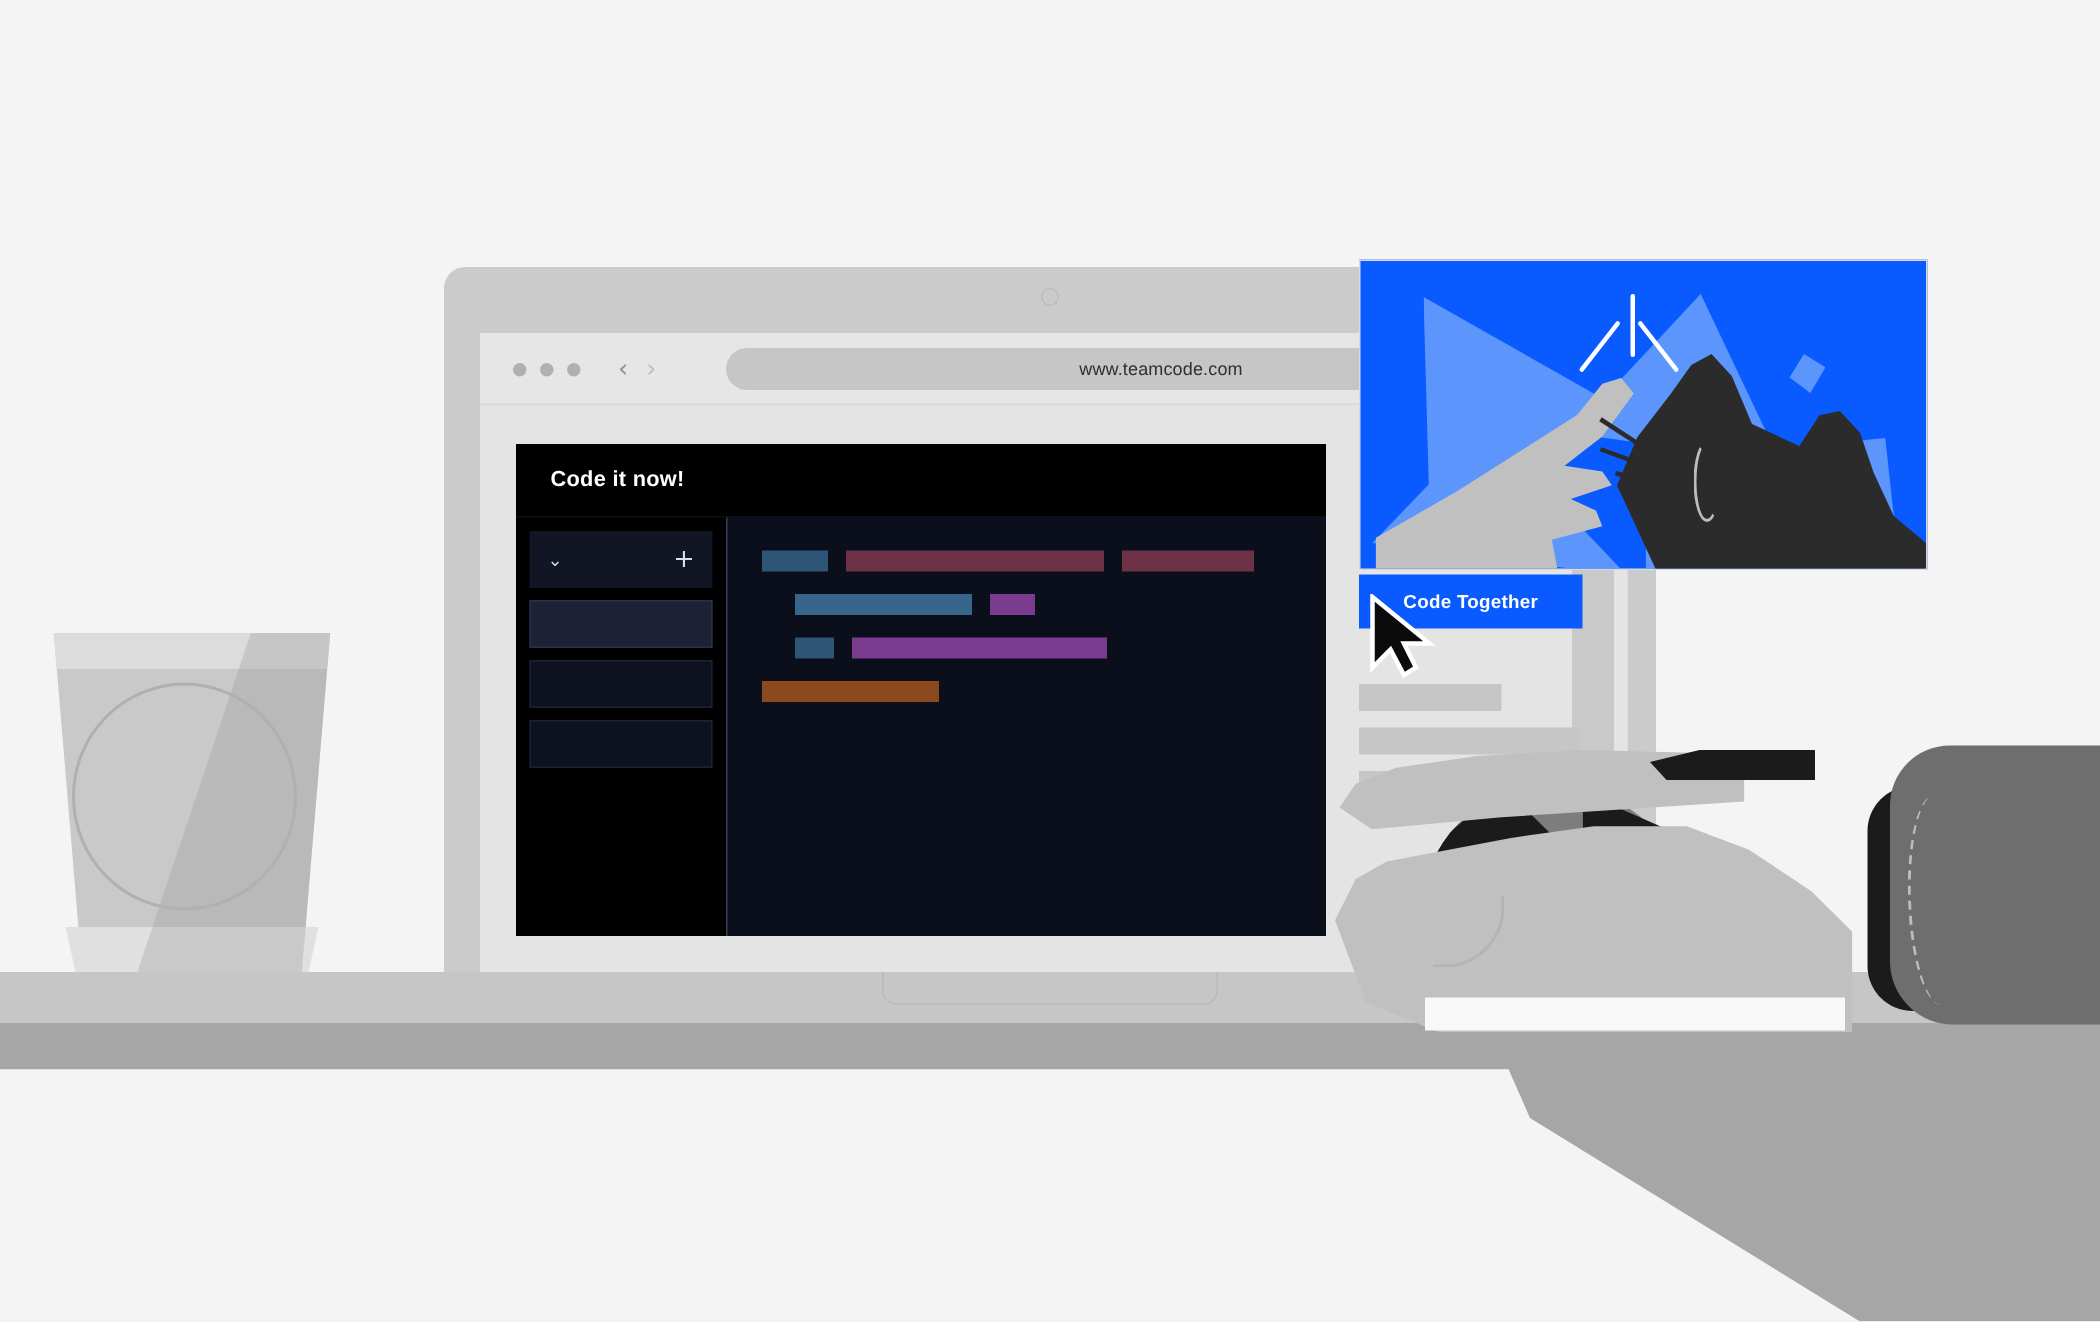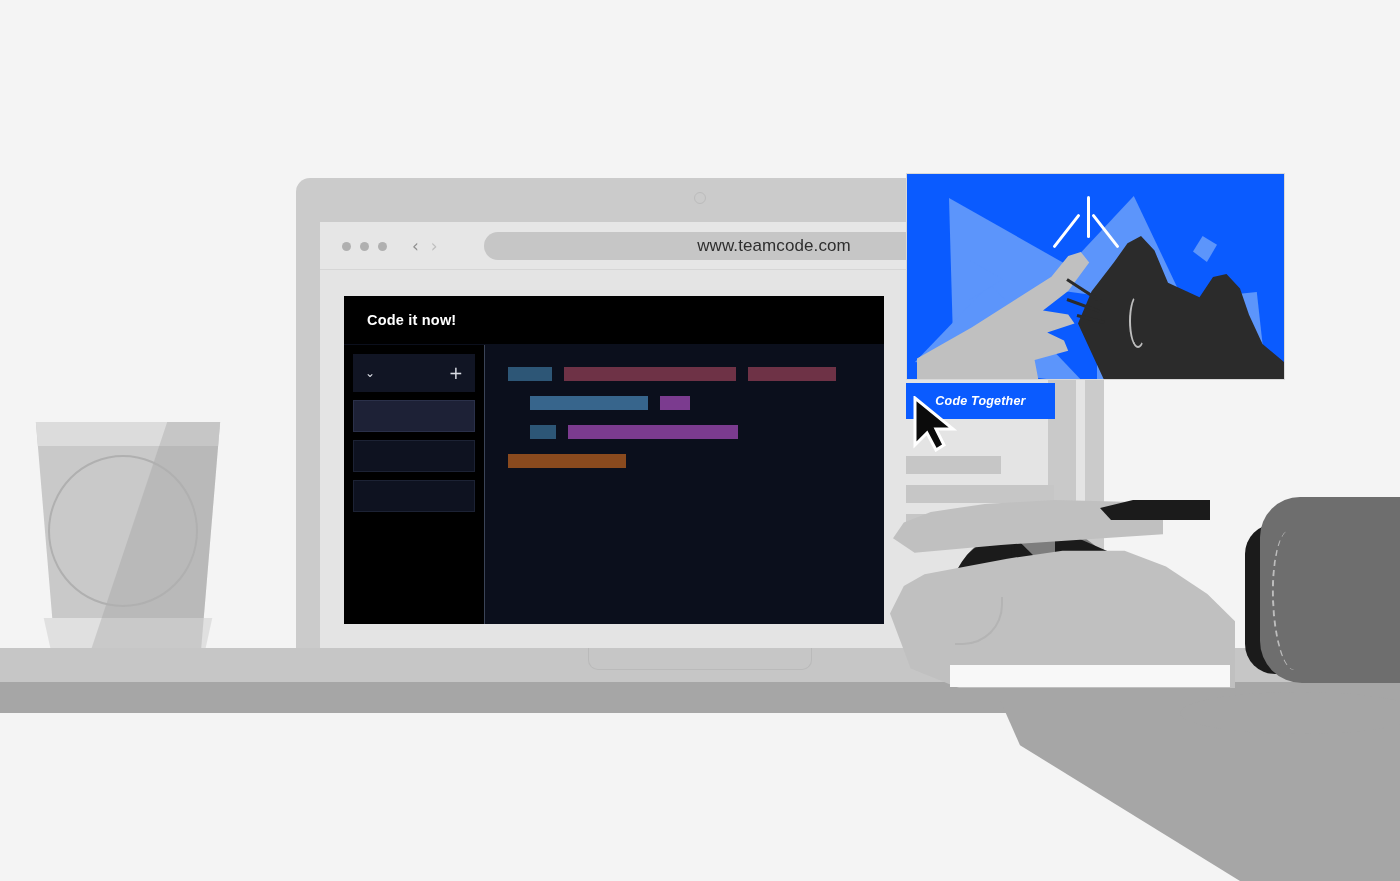--- a/index.html
+++ b/index.html
@@ -90,21 +90,21 @@
   .dots { position:absolute; left:22px; top:20px; display:flex; gap:9px; }
   .dot { width:9px; height:9px; border-radius:50%; background:#b0b0b0; }
   .navbtns { position:absolute; left:92px; top:13px; display:flex; gap:12px; align-items:center; }
   .chev { font-size:17px; line-height:22px; color:#909090; font-family:"DejaVu Sans", sans-serif; }
   .chev.fwd { color:#bfbfbf; }
   .urlbar {
     position:absolute; left:164px; top:10px; width:580px; height:28px;
     background:#c6c6c6; border-radius:14px;
     display:flex; align-items:center; justify-content:center;
   }
-  .urltext { font-size:17px; color:#2f2f2f; letter-spacing:0.1px; }
+  .urltext { font-size:12px; color:#2f2f2f; letter-spacing:0.1px; }
   .reload {
     position:absolute; right:12px; top:7px; width:14px; height:14px;
     color:#9a9a9a; font-size:14px; line-height:14px;
     font-family:"DejaVu Sans", sans-serif;
   }
 
   
   .app {
     position:absolute; left:24px; top:74px; width:540px; height:328px;
     background:#0b0f1c; overflow:hidden;text-align:right;
@@ -183,21 +183,21 @@
     position:absolute; border:2px solid #bdbdbd; border-radius:50%;
     border-top-color:transparent; border-right-color:transparent;
   }
 
   
   .ct-btn {
     position:absolute; left:906px; top:383px; width:149px; height:36px;
     background:#0a5bff; display:flex; align-items:center; justify-content:center;
     cursor:pointer;
   }
-  .ct-label { color:#ffffff; font-size:12.5px; font-weight:bold; letter-spacing:0.2px;font-style:italic; }
+  .ct-label { color:#ffffff; font-size:12.5px; font-weight:bold; letter-spacing:0.2px; }
 
   .cursor { position:absolute; left:912px; top:396px; width:46px; height:56px; }
 
   
   .mouse-body {
     position:absolute; left:948px; top:525px; width:175px; height:150px;
     background:#7d7d7d; border-radius:86px 86px 70px 70px;
   }
   .mouse-dark-l {
     position:absolute; left:948px; top:525px; width:88px; height:150px;

